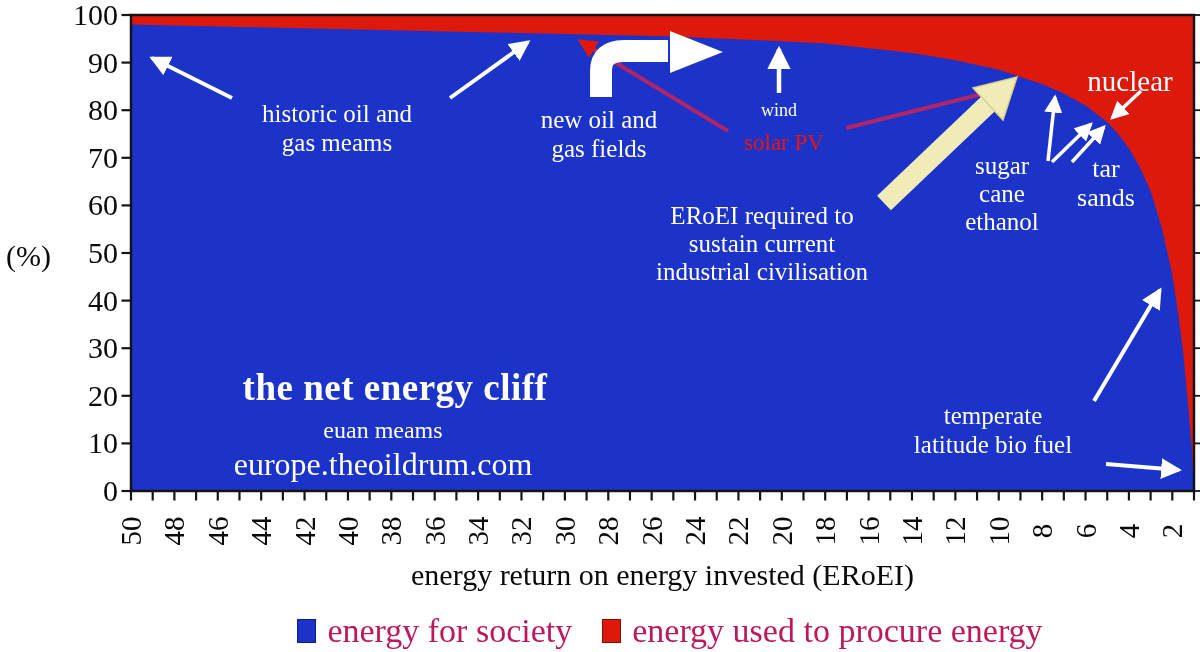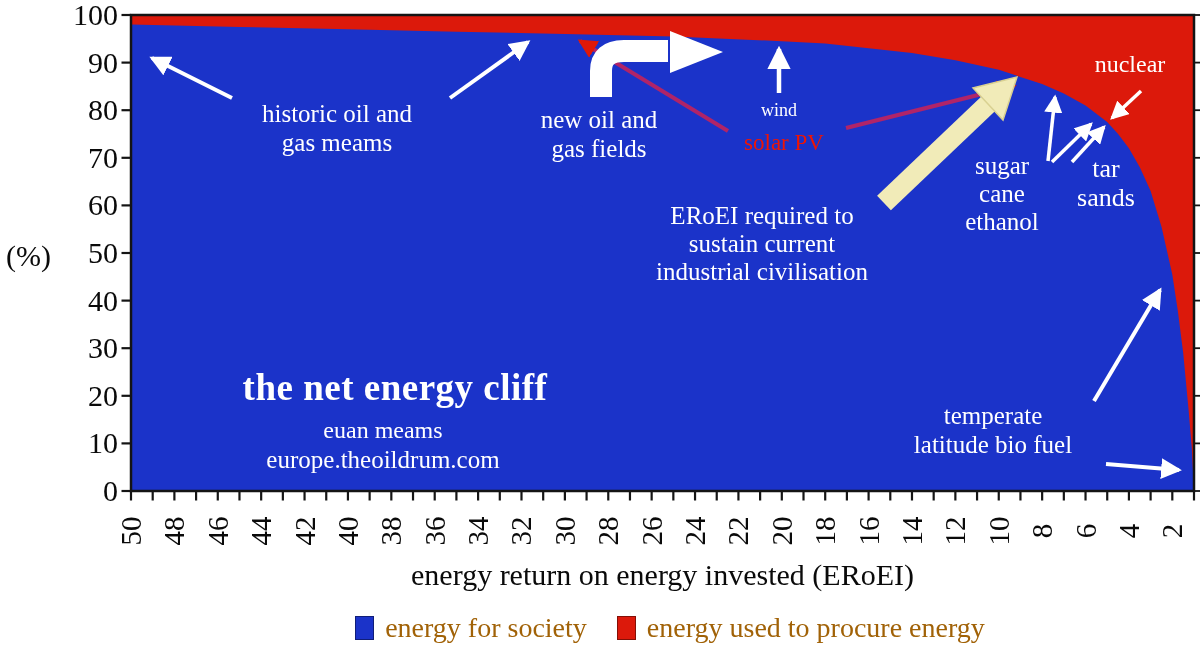--- a/index.html
+++ b/index.html
@@ -13,29 +13,29 @@
   .xtick{position:absolute;width:64px;height:30px;line-height:30px;text-align:center;
          font-size:29px;color:#0a0a0a;transform:rotate(-90deg);}
   .ann{position:absolute;text-align:center;white-space:pre-line;color:#ffffff;}
   #ann-historic{left:237px;top:99px;width:200px;font-size:25px;line-height:29px;}
   #ann-newoil{left:497px;top:105px;width:204px;font-size:25px;line-height:29px;}
   #ann-wind{left:727px;top:96px;width:104px;font-size:18px;line-height:29px;}
   #ann-solar{left:702px;top:128px;width:164px;font-size:23px;line-height:29px;}
   #ann-eroei{left:617px;top:202px;width:290px;font-size:25px;line-height:28px;}
   #ann-sugar{left:950px;top:152px;width:104px;font-size:25px;line-height:28px;}
   #ann-tar{left:1056px;top:154px;width:100px;font-size:26px;line-height:29px;}
-  #ann-nuclear{left:1070px;top:50px;width:120px;font-size:24px;line-height:29px;}
+  #ann-nuclear{left:1070px;top:67px;width:120px;font-size:29px;line-height:29px;}
   #ann-biofuel{left:891px;top:401px;width:204px;font-size:25px;line-height:29px;}
   #ttl-title{left:178px;top:366px;width:434px;font-size:37px;font-weight:bold;letter-spacing:.5px;}
   #ttl-byline{left:181px;top:417px;width:404px;font-size:24px;}
-  #ttl-site{left:181px;top:446px;width:404px;font-size:25px;}
+  #ttl-site{left:181px;top:446px;width:404px;font-size:32px;}
   #ylab{left:6px;top:239px;font-size:30px;}
   #xlab{left:131px;top:558px;width:1063px;text-align:center;font-size:30px;}
   .legend{position:absolute;left:140px;top:612px;width:1060px;display:flex;
-          justify-content:center;align-items:center;gap:30px;font-size:28px;color:#a16207;}
+          justify-content:center;align-items:center;gap:30px;font-size:34px;color:#be185d;}
   .legend-item{display:flex;align-items:center;}
   .swatch{width:17px;height:22px;display:inline-block;margin-right:11px;border:1px solid rgba(0,0,0,.4);}
 </style>
 </head>
 <body>
 
 <div class="stage">
 
   <svg id="plot" width="1200" height="652">
     <rect id="red-area" x="131" y="15" width="1063" height="476" fill="#dc190b"></rect>

